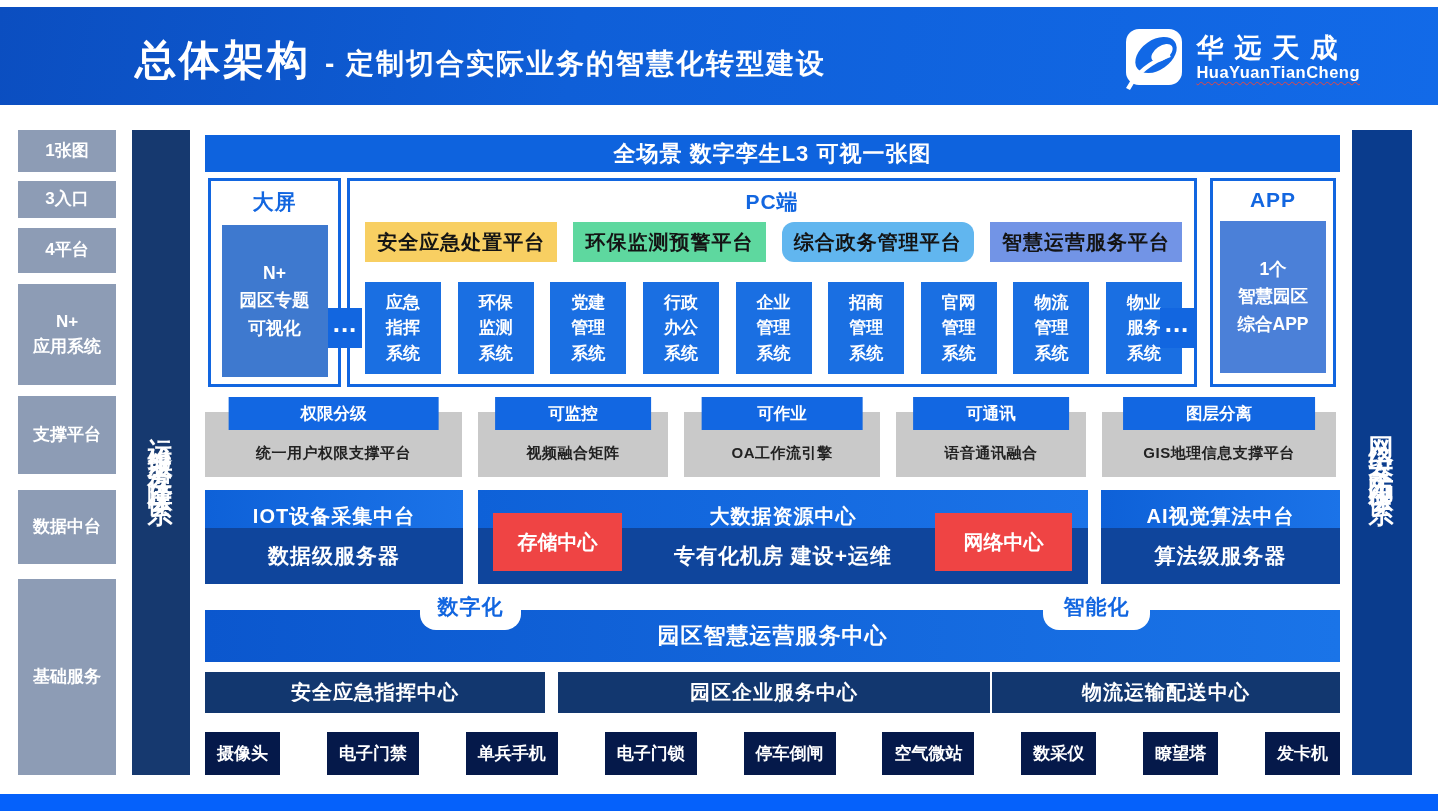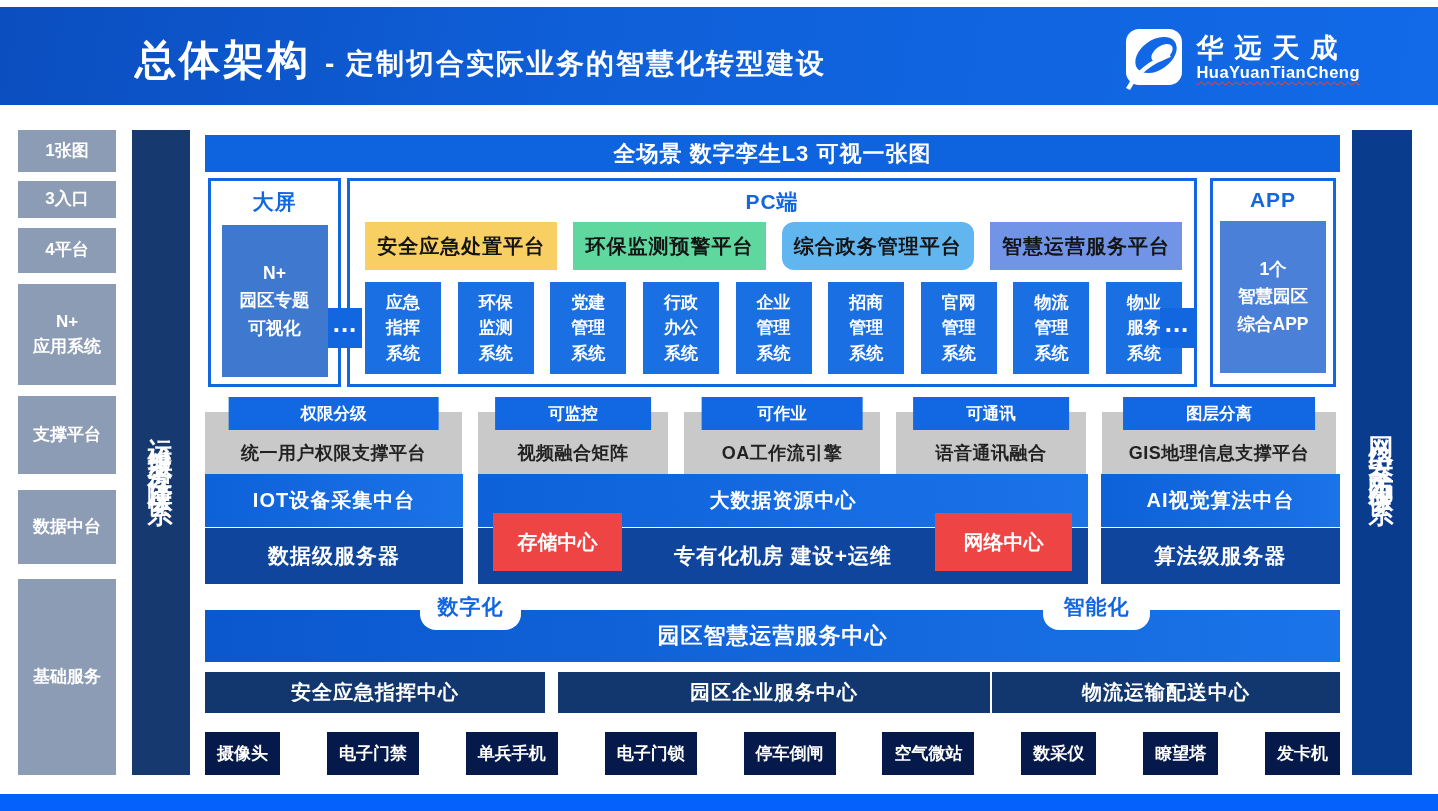--- a/index.html
+++ b/index.html
@@ -48,21 +48,21 @@
   .tier-box { position:absolute; top:48px; height:209px; border:3px solid #1266e0; background:#fff; }
   .tier-title { text-align:center; color:#1266e0; font-size:21px; font-weight:900; margin-top:7px; letter-spacing:1px;}
   .screen-box { left:3px; width:133px; }
   .pc-box     { left:142px; width:850px; }
   .app-box    { left:1005px; width:126px; }
   .tier-inner { margin:9px auto 0; width:106px; height:152px; color:#fff; font-size:17.5px; font-weight:800;
     display:flex; align-items:center; justify-content:center; text-align:center; white-space:pre-line; line-height:1.55; }
   .screen-inner { background:#3e79cf; }
   .app-inner    { background:#4b80d8; }
 
-  .pc-platforms { position:absolute; left:15px; right:12px; top:41px; height:48px; display:flex; gap:16px; }
+  .pc-platforms { position:absolute; left:15px; right:12px; top:41px; height:40px; display:flex; gap:16px; }
   .platform { flex:1; display:flex; align-items:center; justify-content:center;
     color:#141414; font-size:20px; font-weight:800; letter-spacing:1px; }
   .pc-systems { position:absolute; left:15px; right:12px; top:101px; display:flex; justify-content:space-between; }
   .system { width:76px; height:92px; background:#1a6fe2; color:#fff; font-size:17px; font-weight:800;
     display:flex; align-items:center; justify-content:center; text-align:center; white-space:pre-line; line-height:1.5; }
 
   .ellipsis-box { position:absolute; width:34px; height:40px; background:#1266e0; color:#fff;
     font-size:26px; font-weight:900; display:flex; align-items:center; justify-content:center;
     letter-spacing:1px; z-index:4; padding-bottom:10px; }
   .ellipsis-1 { left:123px; top:178px; }
@@ -73,25 +73,25 @@
   .support { position:relative; height:80px; }
   .support:nth-child(1){width:257px}
   .support:nth-child(2){width:190px}
   .support:nth-child(3){width:196px}
   .support:nth-child(4){width:190px}
   .support:nth-child(5){width:234px}
   .support-tab { position:absolute; left:50%; transform:translateX(-50%); top:0; width:82%; height:33px;
     background:#1267e2; color:#fff; font-size:16.5px; font-weight:700;
     display:flex; align-items:center; justify-content:center; z-index:2; }
   .support-body { position:absolute; left:0; right:0; top:15px; bottom:0; background:#c9c9c9;
-    color:#222; font-size:18px; font-weight:800; display:flex; align-items:center; justify-content:center;
+    color:#222; font-size:15px; font-weight:800; display:flex; align-items:center; justify-content:center;
     padding-top:17px; letter-spacing:.5px; }
 
   
-  .mid-a { position:absolute; top:344px; height:53px; background:linear-gradient(90deg,#0e61d8,#1b73e8);
+  .mid-a { position:absolute; top:360px; height:53px; background:linear-gradient(90deg,#0e61d8,#1b73e8);
     color:#fff; font-size:20px; font-weight:800; display:flex; align-items:center; justify-content:center; letter-spacing:1px;}
   .mid-b { position:absolute; top:398px; height:56px; background:#0f459c;
     color:#fff; font-size:21px; font-weight:800; display:flex; align-items:center; justify-content:center; letter-spacing:1px;}
   .col-1 { left:0; width:258px; }
   .col-2 { left:273px; width:610px; }
   .col-3 { left:896px; width:239px; }
   .overlay { position:absolute; top:383px; height:58px; background:#ef4444; z-index:3;
     color:#fff; font-size:20px; font-weight:800; display:flex; align-items:center; justify-content:center; }
   .overlay-1 { left:288px; width:129px; }
   .overlay-2 { left:730px; width:137px; }

